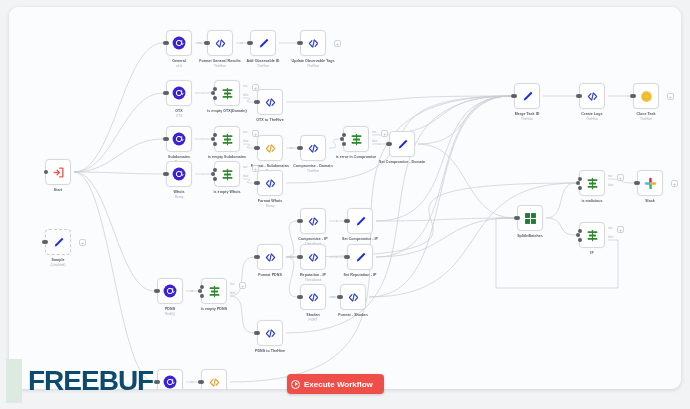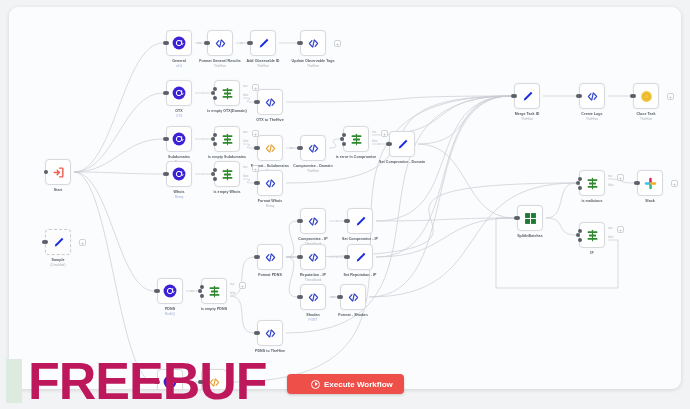--- a/index.html
+++ b/index.html
@@ -14,22 +14,22 @@
   #watermark{
     position:absolute;left:6px;top:355px;width:240px;height:52px;
     z-index:5;pointer-events:none;
   }
   #watermark .wm-bar{
     position:absolute;left:0;top:4px;width:16px;height:44px;
     background:#dceadf;
   }
   #watermark .wm-text{
     position:absolute;left:22px;top:0px;
-    font-size:52px;font-weight:bold;letter-spacing:-1px;
-    color:#be185d;font-family:"Liberation Sans",sans-serif;
+    font-size:28px;font-weight:bold;letter-spacing:-1px;
+    color:#0c4a6e;font-family:"Liberation Sans",sans-serif;
     line-height:52px;
   }
 
   
   #canvas{
     position:absolute;left:9px;top:7px;width:672px;height:382px;
     background:#fbfcfd;border-radius:9px;
     box-shadow:0 1px 4px rgba(0,0,0,.13);
     overflow:hidden;
   }
@@ -72,21 +72,21 @@
     box-sizing:border-box;
   }
   .ttag{
     position:absolute;font-size:2.6px;color:#b3b7bd;line-height:3px;
   }
 
   
   #execbtn{
     position:absolute;left:287px;top:374px;
     background:#ef4f49;color:#fff;border:none;border-radius:4px;
-    height:20px;padding:0 11px 0 24px;
+    height:20px;padding:0 11px 0 4px;
     display:flex;align-items:center;gap:4px;
     font-size:8px;font-weight:bold;font-family:"Liberation Sans",sans-serif;
     box-shadow:0 1px 3px rgba(0,0,0,.18);
     cursor:pointer;z-index:20;
   }
   #execbtn .pico{
     width:9px;height:9px;border-radius:50%;
     border:1.4px solid #fff;box-sizing:border-box;
     display:inline-flex;align-items:center;justify-content:center;
   }

